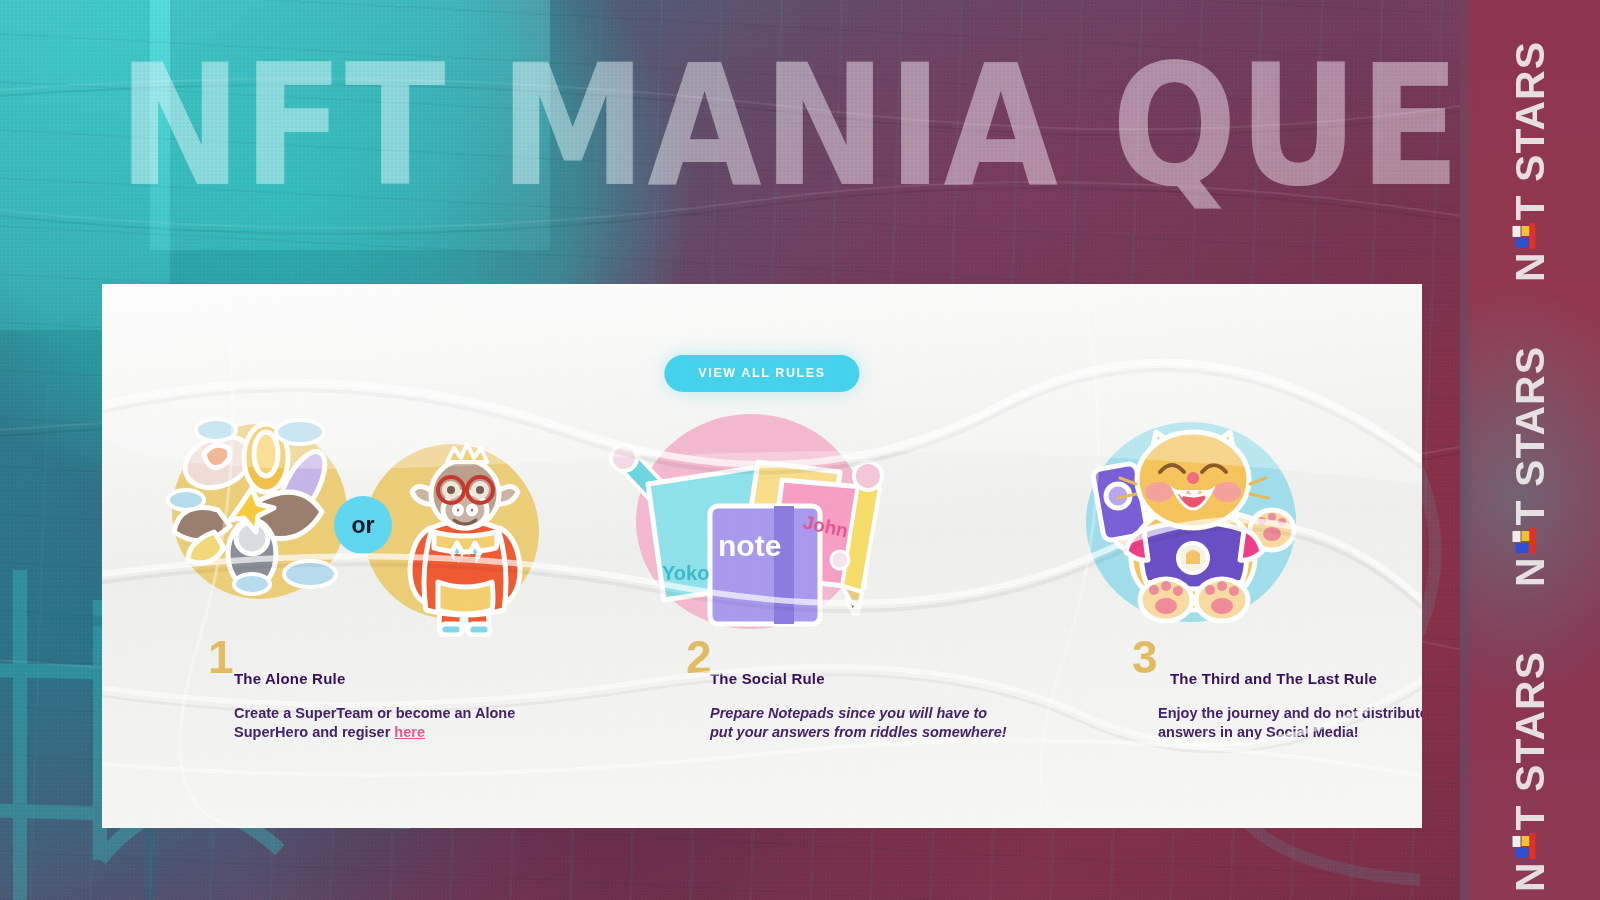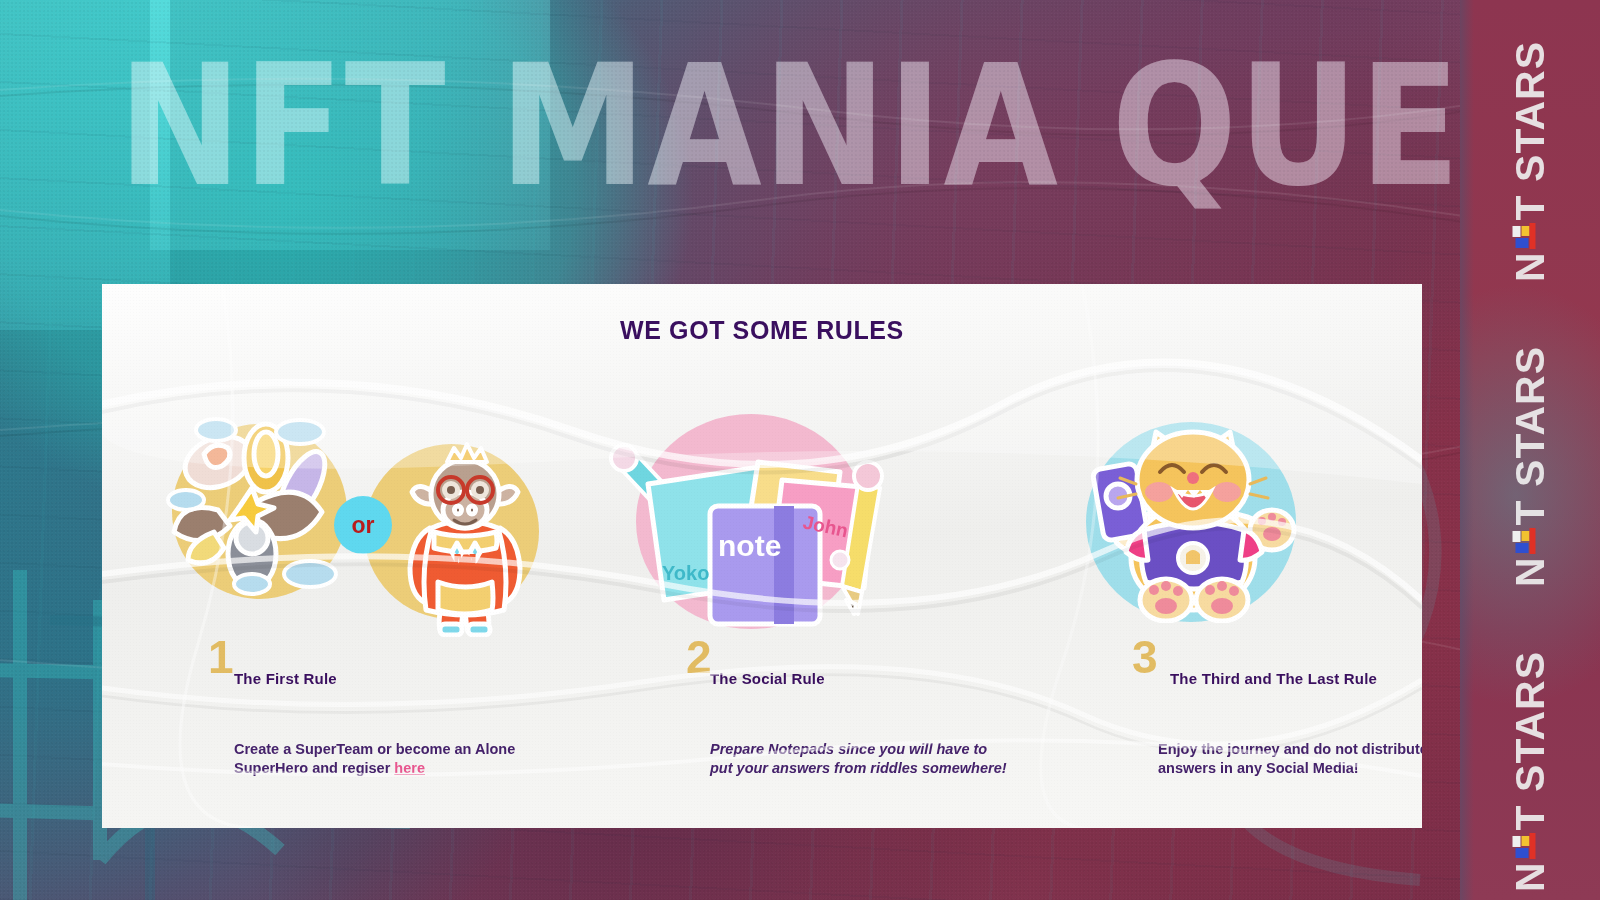--- a/index.html
+++ b/index.html
@@ -166,39 +166,39 @@
   .rule-head {
     position: absolute; top: 386px;
     font-weight: 700; font-size: 15px; color: #3a0f5f; letter-spacing: 0.2px;
   }
   .rule-1 .rule-head { left: 80px; }
   .rule-2 .rule-head { left: 118px; }
   .rule-3 .rule-head { left: 140px; }
 
   .rule-body {
     position: absolute; top: 420px; width: 310px;
-    font-size: 14.5px; line-height: 19px; color: #45226b; font-weight: 600; margin-top: 36px;
+    font-size: 14.5px; line-height: 19px; color: #45226b; font-weight: 600;
   }
   .rule-1 .rule-body { left: 80px; }
   .rule-2 .rule-body { left: 118px; width: 300px; font-style: italic; }
   .rule-3 .rule-body { left: 128px; width: 310px; }
   .rule-link { color: #e8568f; font-weight: 700; }
 
   
   .blob { position: absolute; border-radius: 50%; }
   .blob-yellow-1 { left: 18px; top: 10px; width: 175px; height: 175px; background: #eccd78; }
   .blob-yellow-2 { left: 210px; top: 30px; width: 175px; height: 175px; background: #eccd78; }
   .blob-pink { left: 10px; top: 0px; width: 230px; height: 215px; background: #f3b9cf; }
   .blob-blue { left: 10px; top: 8px; width: 210px; height: 200px; background: #9fdeea; }
 
   .or-badge {
     position: absolute; left: 180px; top: 82px; width: 58px; height: 58px;
     border-radius: 50%; background: #5fd8ef;
     display: flex; align-items: center; justify-content: center;
-    color: #b91c1c; font-weight: 700; font-size: 23px;
+    color: #0f172a; font-weight: 700; font-size: 23px;
   }
 
   .sticker { position: absolute; }
 </style>
 </head>
 <body>
 
 <div id="stage">
 
   <div class="bg-base"></div>
@@ -281,21 +281,21 @@
           <i class="lm-yellow"></i>
           <i class="lm-red"></i>
       </span>
       <span>T STARS</span>
     </div>
   </div>
 
   <div class="card">
     <div class="card-paper"></div>
 
-    <div class="card-title">WE GOT SOME RULES</div>
+    <button class="view-btn">VIEW ALL RULES</button>
 
     <div class="rules">
 
       <div class="rule rule-1">
         <div class="art">
           <div class="blob blob-yellow-1"></div>
           <div class="blob blob-yellow-2"></div>
 
           <svg class="sticker" style="left:6px; top:0px; width:200px; height:190px;" viewBox="0 0 200 190">
             <g stroke="#ffffff" stroke-width="5" stroke-linejoin="round">
@@ -351,21 +351,21 @@
             <circle cx="61" cy="58" r="9" fill="#efe6dc"></circle>
             <circle cx="90" cy="58" r="9" fill="#efe6dc"></circle>
             <circle cx="61" cy="58" r="4" fill="#7a5f50"></circle>
             <circle cx="90" cy="58" r="4" fill="#7a5f50"></circle>
             <path d="M57 30 l7 -14 l7 10 l6 -14 l7 14 l7 -10 l6 14z" fill="#f2bb3c" stroke="#ffffff" stroke-width="4" stroke-linejoin="round"></path>
             <text x="75" y="142" font-family="'Liberation Sans',sans-serif" font-size="30" font-weight="700" fill="#ef5b32" text-anchor="middle">M</text>
           </svg>
         </div>
 
         <div class="rule-num">1</div>
-        <div class="rule-head">The First Rule</div>
+        <div class="rule-head">The Alone Rule</div>
         <div class="rule-body"><span>Create a SuperTeam or become an Alone SuperHero and regiser </span><a class="rule-link" href="#">here</a></div>
       </div>
 
       <div class="rule rule-2">
         <div class="art" style="left:34px;">
           <div class="blob blob-pink"></div>
 
           <svg class="sticker" style="left:-20px; top:14px; width:290px; height:200px;" viewBox="0 0 290 200">
 
             <g stroke="#ffffff" stroke-width="4" stroke-linejoin="round">

